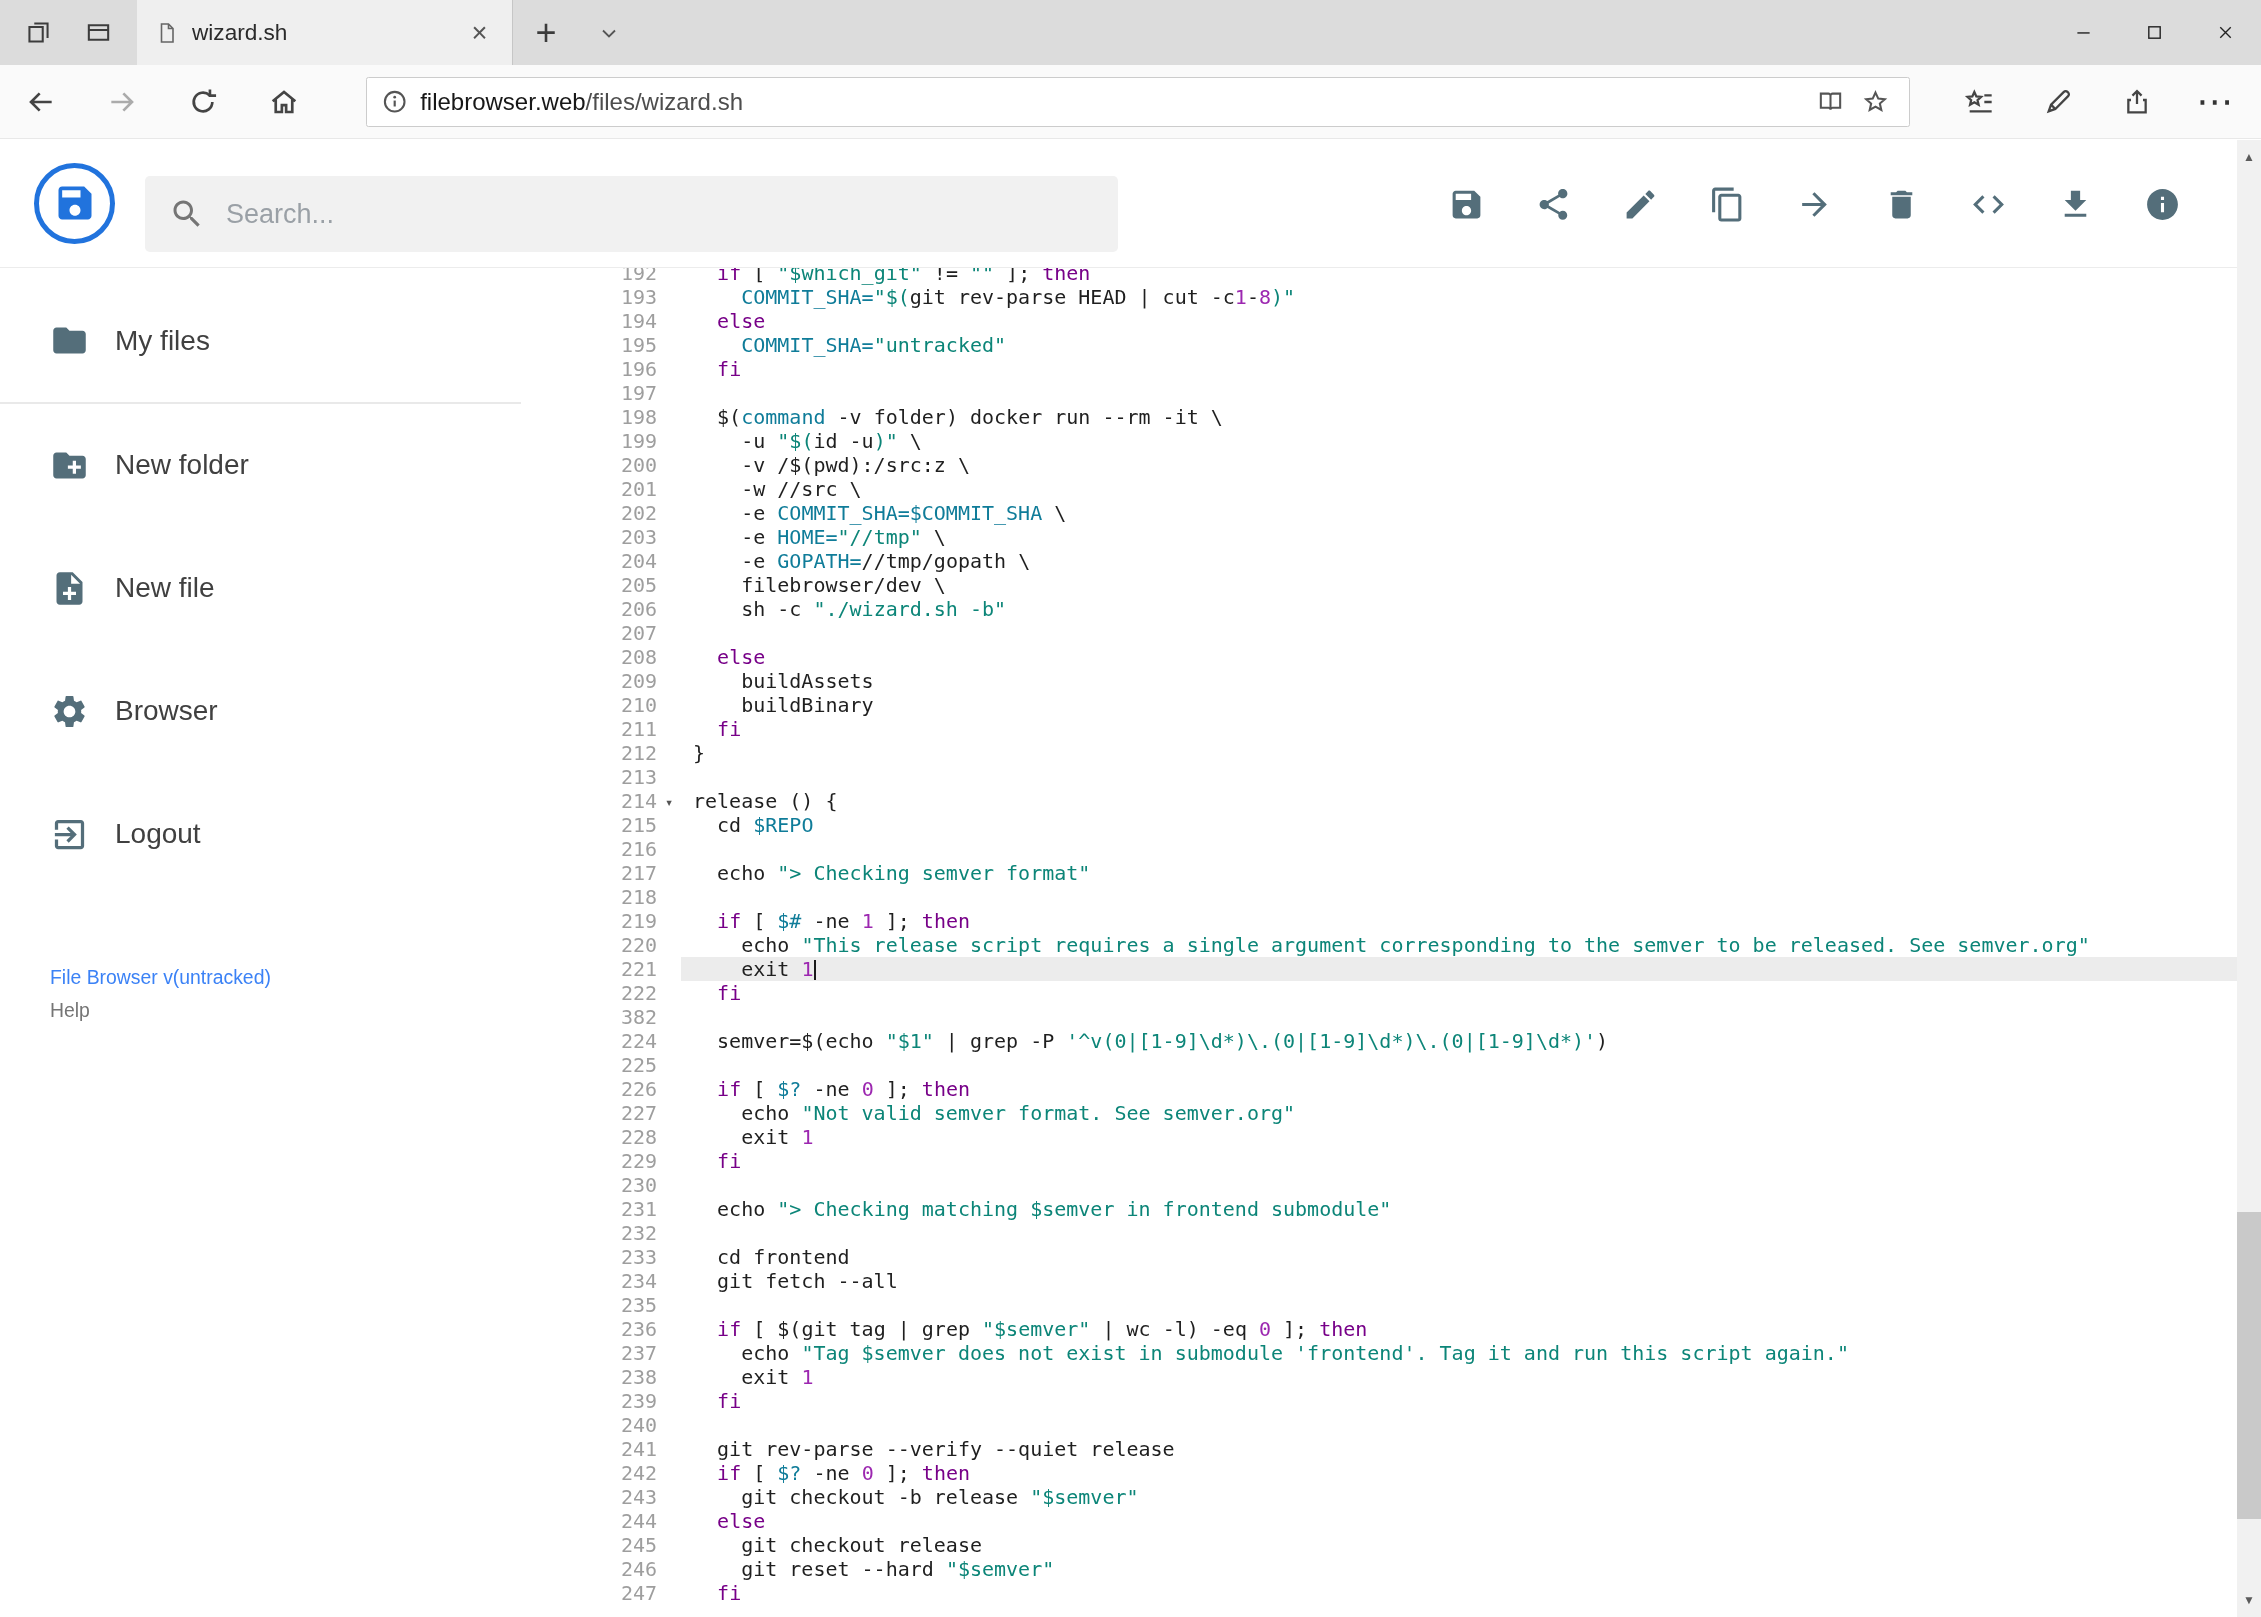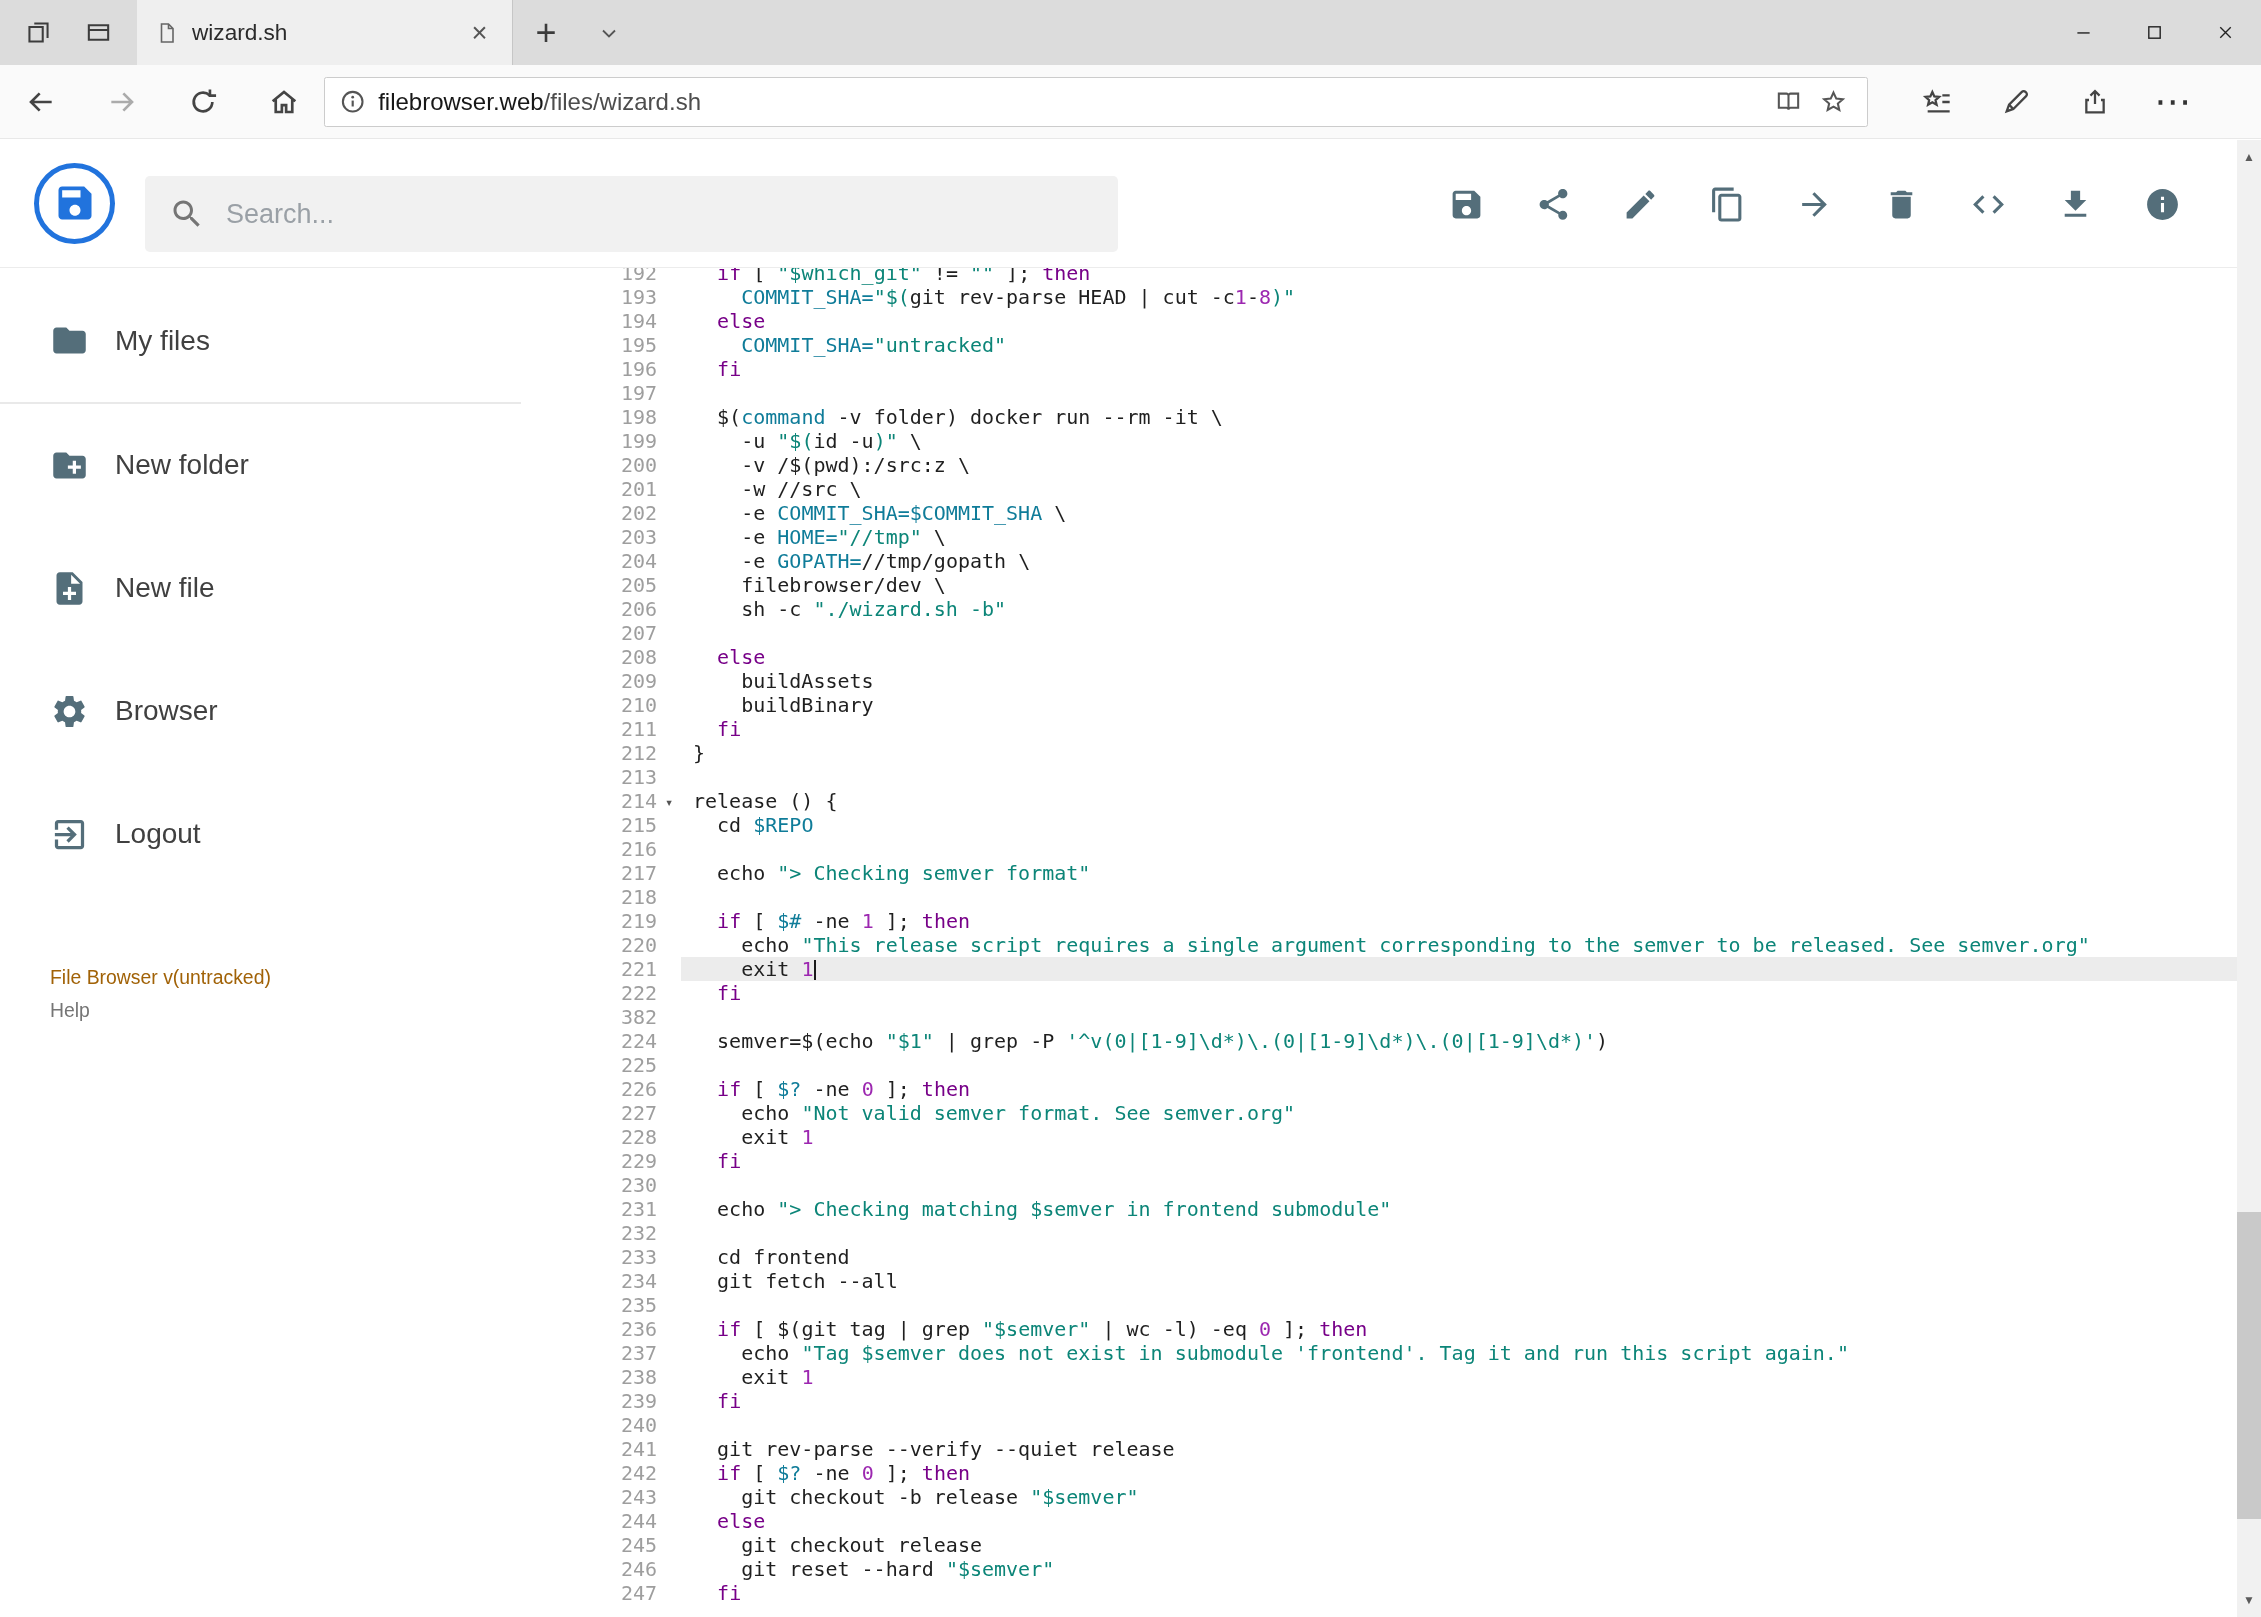--- a/index.html
+++ b/index.html
@@ -20,21 +20,21 @@
   .newtab { width:66px; display:flex; align-items:center; justify-content:center;
     font-size:36px; color:#3c3c3c; font-weight:300; }
   .tabchevron { width:60px; display:flex; align-items:center; justify-content:center; }
   .tsspacer { flex:1; }
   .wincontrols { display:flex; }
   .winbtn { width:71px; display:flex; align-items:center; justify-content:center; }
 
   .addressbar { position:absolute; top:65px; left:0; right:0; height:74px; background:#fafafa;
     border-bottom:1.6px solid #e8e8e8; display:flex; align-items:center; }
   .navbtn { width:81px; height:73px; display:flex; align-items:center; justify-content:center; }
-  .urlbox { width:1544px; height:50px; background:#fff;
+  .urlbox { margin-left:42px; width:1544px; height:50px; background:#fff;
     border:1.6px solid #cccccc; border-radius:2.4px; display:flex; align-items:center; padding:0 11.3px; }
   .urlbox .uinfo { width:27.4px; height:27.4px; margin:0 11.3px 0 3.2px; flex:none; }
   .urltext { flex:1; font-size:24px; white-space:nowrap; overflow:hidden; }
   .urlhost { color:#171717; }
   .urlpath { color:#4d4d4d; }
   .ubtn { width:45px; height:45px; display:flex; align-items:center; justify-content:center; flex:none; }
   .baricons { display:flex; margin-left:29px; }
   .bbtn { width:79px; height:73px; display:flex; align-items:center; justify-content:center; }
   .more-glyph { font-size:37px; color:#333; line-height:1; letter-spacing:1.6px; }
 
@@ -54,21 +54,21 @@
   .tbtn { width:87px; height:128px; display:flex; align-items:center; justify-content:center; }
   .tbtn svg { width:37px; height:37px; fill:#546e7a; }
 
   .sidebar { position:absolute; left:0; top:128px; width:565px; bottom:0; background:#fff; }
   .sideitem { height:123px; display:flex; align-items:center; padding-left:50px; }
   .sideitem.first { margin-top:11.3px; }
   .sideitem svg { width:39px; height:39px; fill:#546e7a; flex:none; }
   .sideitem .slabel { margin-left:26px; font-size:28px; color:#404040; }
   .sidedivider { height:1.6px; background:#e9e9e9; width:521px; }
   .sidefooter { position:absolute; top:698px; left:50px; }
-  .sf-version { font-size:19.4px; color:#a16207; }
+  .sf-version { font-size:19.4px; color:#3b82f6; }
   .sf-help { font-size:19.4px; color:#757575; margin-top:9.7px; }
 
   
   .editor { position:absolute; left:580px; top:128px; right:24px; bottom:0; overflow:hidden;
     background:#fff; font-family:"DejaVu Sans Mono","Liberation Mono",monospace; font-size:20px; }
   .codewrap { margin-top:-7.3px; }
   .row { display:flex; height:24px; line-height:24px; white-space:pre; }
   .ln { width:77px; text-align:right; color:#9e9e9e; flex:none; user-select:none; }
   .fold { width:24px; flex:none; text-align:center; font-size:13.7px; color:#555; line-height:26px; }
   .codeline { flex:1; padding-left:12px; color:#1f1f1f; }

